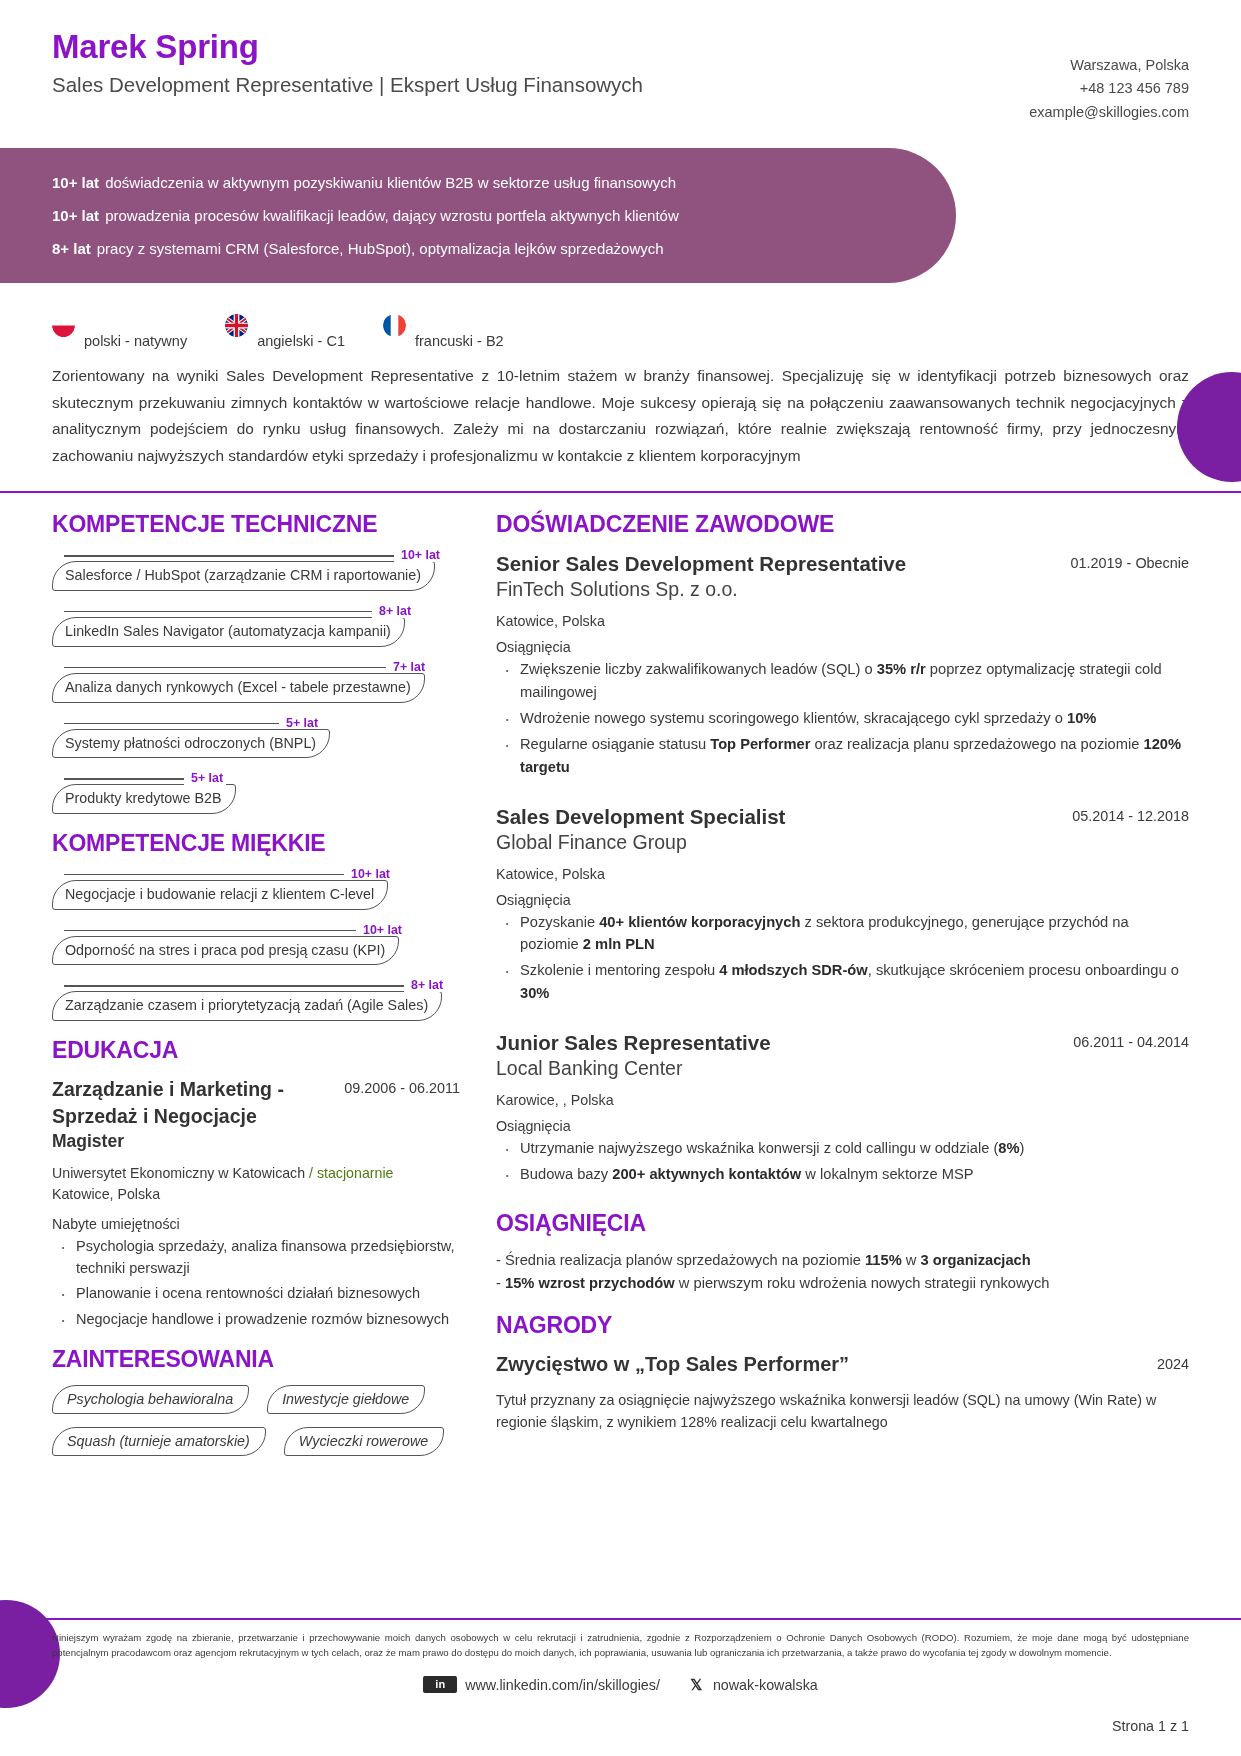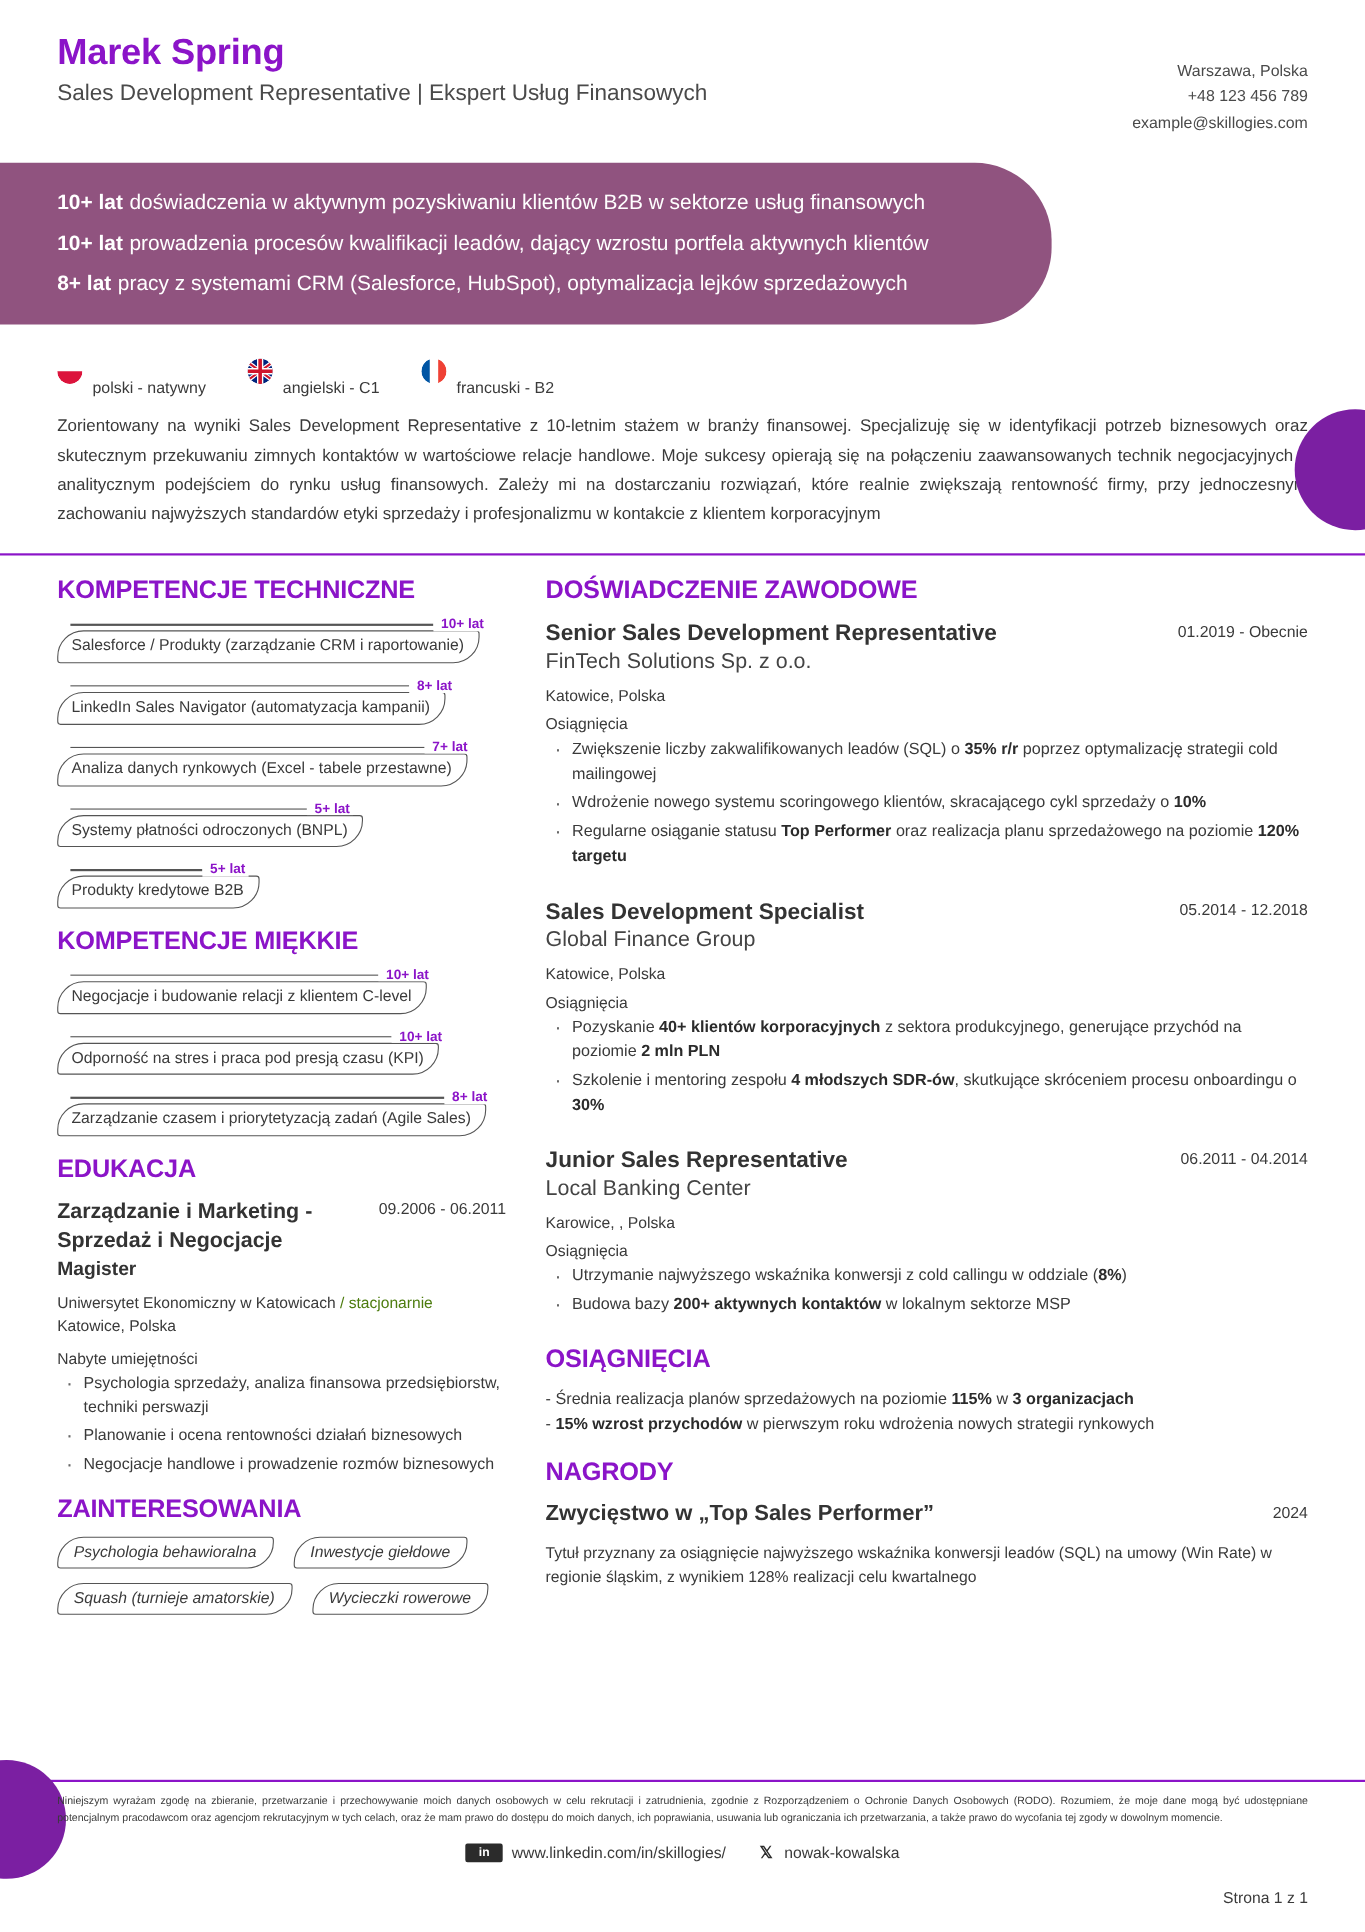--- a/index.html
+++ b/index.html
@@ -56,21 +56,21 @@
     position: relative;
     margin-top: 18px;
     background: #90537F;
     border-top-right-radius: 70px;
     border-bottom-right-radius: 70px;
     width: 956px;
     padding: 18px 40px 18px 52px;
     color: #ffffff;
   }
   .banner-row {
-    font-size: 19px;
+    font-size: 15px;
     line-height: 1.0;
     padding: 9px 0;
     white-space: nowrap;
   }
   .banner-row b { font-weight: bold; margin-right: 6px; }
 
   
   .langs {
     display: flex;
     align-items: center;
@@ -456,21 +456,21 @@
 
   <div class="columns">
 
     <div class="col-left">
 
       <div class="sec-title">KOMPETENCJE TECHNICZNE</div>
       <div>
         <div class="skill">
           <span class="skill-rule" style="width:330px"></span>
           <span class="skill-years" style="left:342px">10+ lat</span>
-          <span class="skill-box">Salesforce / Produkty (zarządzanie CRM i raportowanie)</span>
+          <span class="skill-box">Salesforce / HubSpot (zarządzanie CRM i raportowanie)</span>
         </div>
         <div class="skill">
           <span class="skill-rule" style="width:308px"></span>
           <span class="skill-years" style="left:320px">8+ lat</span>
           <span class="skill-box">LinkedIn Sales Navigator (automatyzacja kampanii)</span>
         </div>
         <div class="skill">
           <span class="skill-rule" style="width:322px"></span>
           <span class="skill-years" style="left:334px">7+ lat</span>
           <span class="skill-box">Analiza danych rynkowych (Excel - tabele przestawne)</span>

